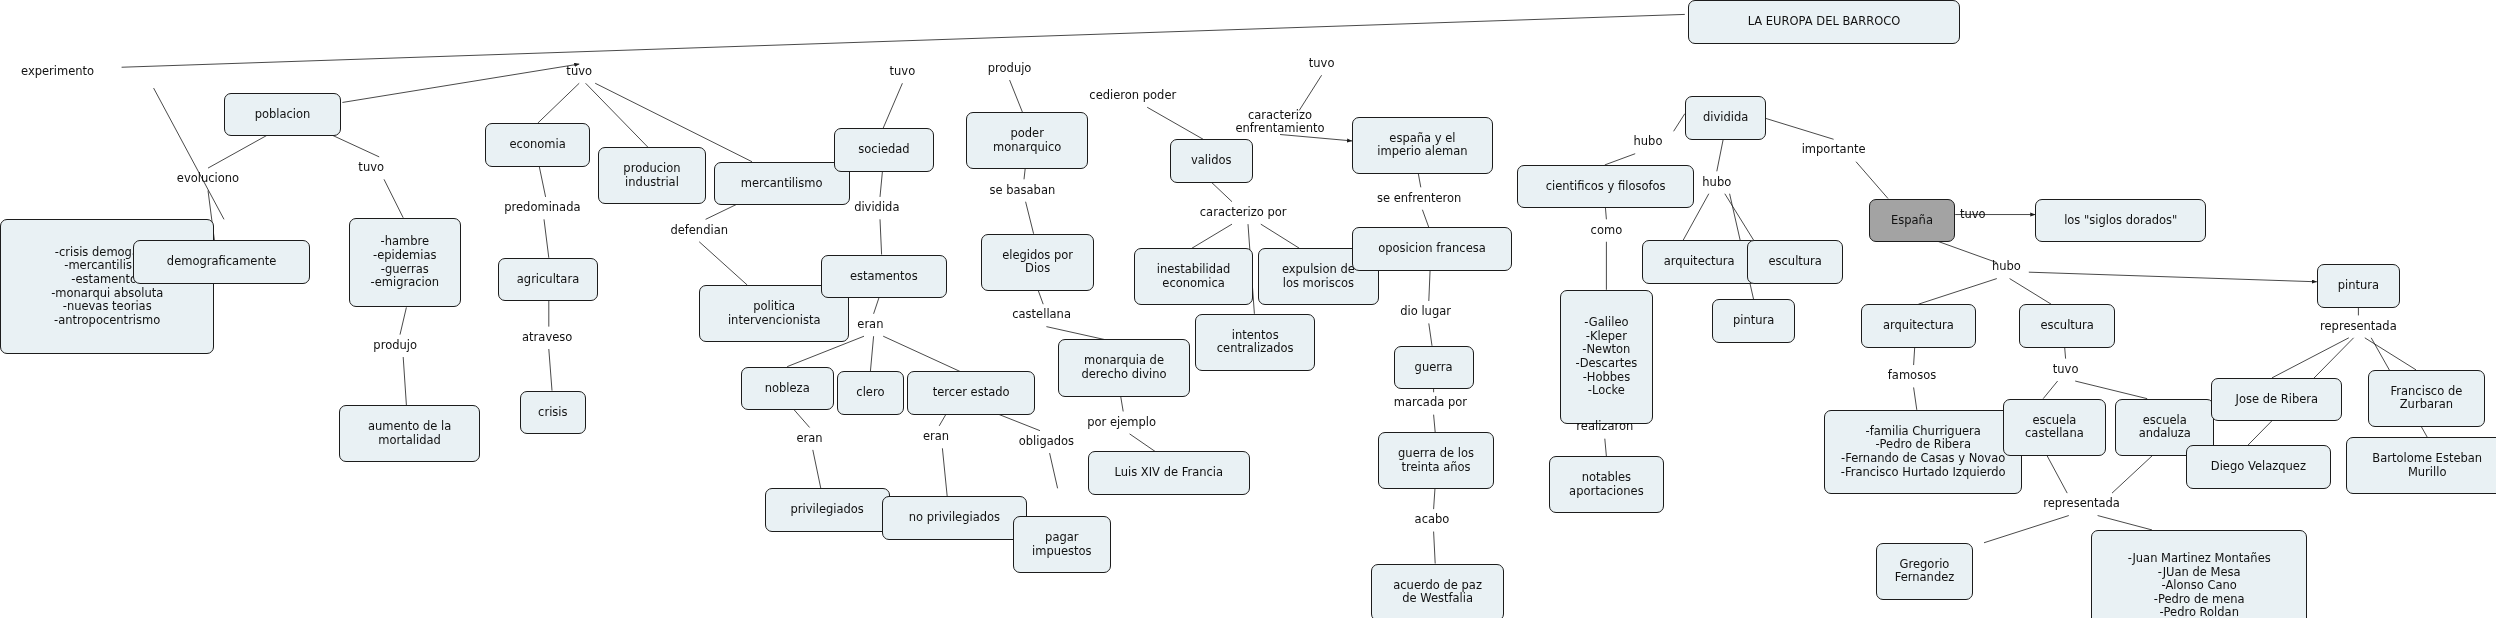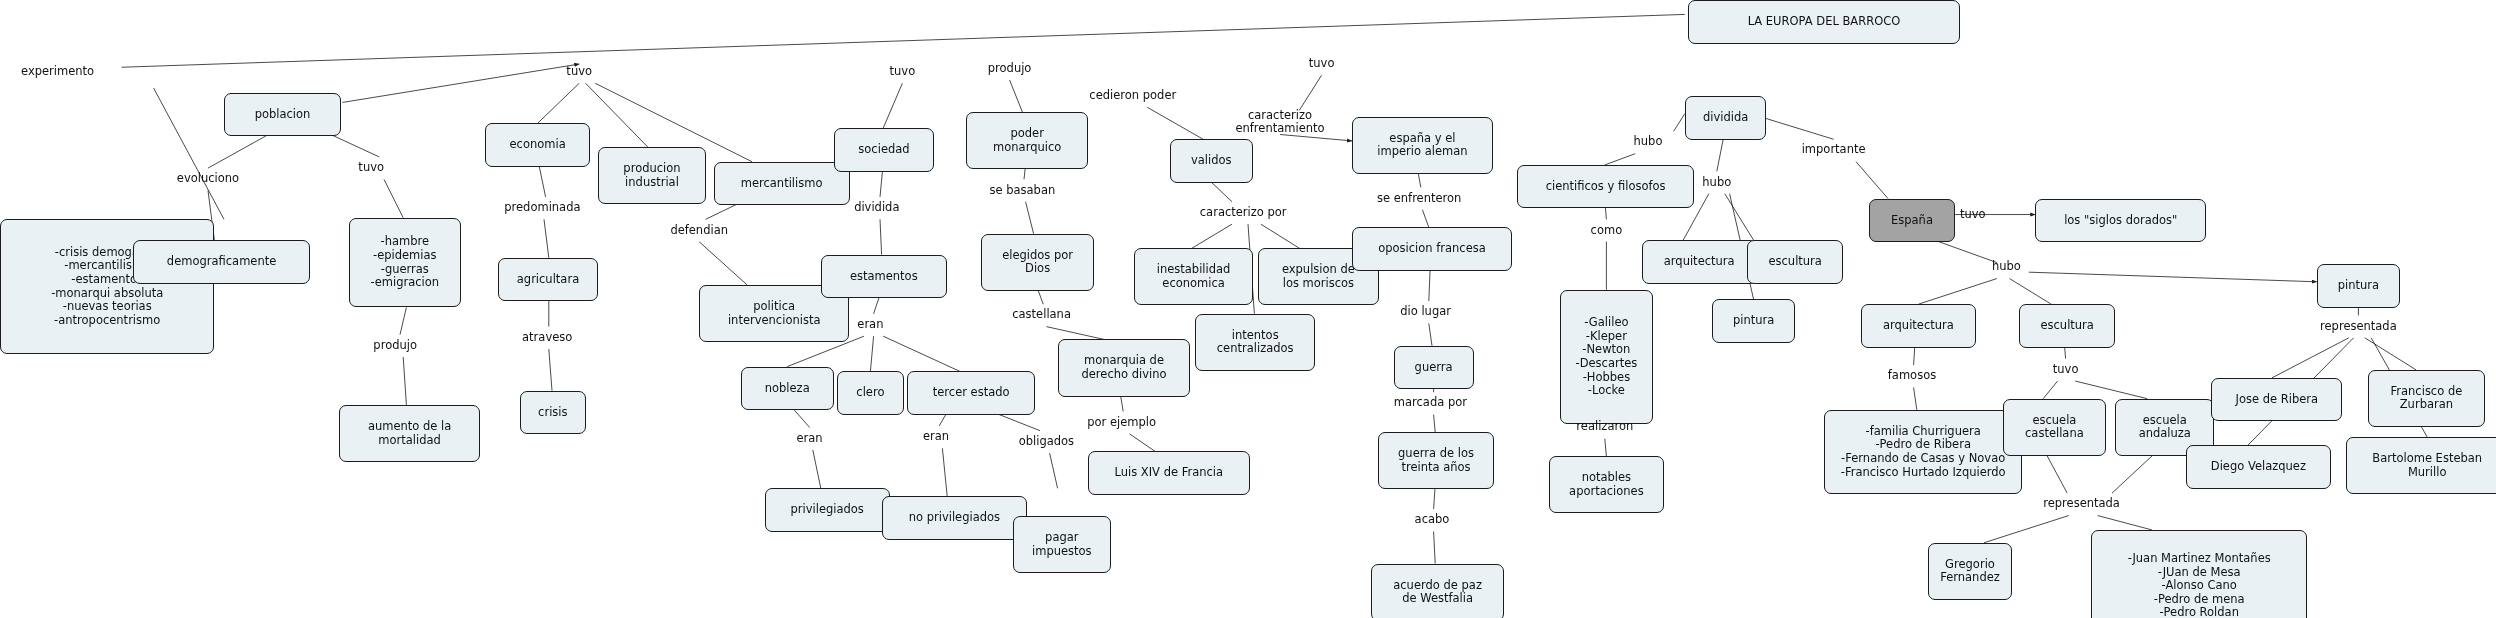--- a/index.html
+++ b/index.html
@@ -205,21 +205,21 @@
       <div class="node" style="left: 2019.2px; top: 304.197px; width: 96px; min-height: 35.2228px; background: rgb(233, 241, 244); border-color: rgb(28, 28, 28); color: rgb(17, 17, 17);">escultura</div>
       <div class="node" style="left: 2316.8px; top: 264.171px; width: 83.2px; min-height: 35.2228px; background: rgb(233, 241, 244); border-color: rgb(28, 28, 28); color: rgb(17, 17, 17);">pintura</div>
       <div class="node" style="left: 1824px; top: 409.865px; width: 198.4px; min-height: 81.6528px; background: rgb(233, 241, 244); border-color: rgb(28, 28, 28); color: rgb(17, 17, 17);">-familia Churriguera
 -Pedro de Ribera
 -Fernando de Casas y Novao
 -Francisco Hurtado Izquierdo</div>
       <div class="node" style="left: 2003.2px; top: 398.658px; width: 102.4px; min-height: 52.8342px; background: rgb(233, 241, 244); border-color: rgb(28, 28, 28); color: rgb(17, 17, 17);">escuela
 castellana</div>
       <div class="node" style="left: 2115.2px; top: 398.658px; width: 99.2px; min-height: 52.8342px; background: rgb(233, 241, 244); border-color: rgb(28, 28, 28); color: rgb(17, 17, 17);">escuela
 andaluza</div>
-      <div class="node" style="left: 1928px; top: 542.751px; width: 84px; min-height: 52.8342px; background: rgb(233, 241, 244); border-color: rgb(28, 28, 28); color: rgb(17, 17, 17);">Gregorio
+      <div class="node" style="left: 1876px; top: 542.751px; width: 97px; min-height: 52.8342px; background: rgb(233, 241, 244); border-color: rgb(28, 28, 28); color: rgb(17, 17, 17);">Gregorio
 Fernandez</div>
       <div class="node" style="left: 2091.2px; top: 529.943px; width: 216px; min-height: 112.073px; background: rgb(233, 241, 244); border-color: rgb(28, 28, 28); color: rgb(17, 17, 17);">-Juan Martinez Montañes
 -JUan de Mesa
 -Alonso Cano
 -Pedro de mena
 -Pedro Roldan</div>
       <div class="node" style="left: 2211.2px; top: 377.845px; width: 131.2px; min-height: 35.2228px; background: rgb(233, 241, 244); border-color: rgb(28, 28, 28); color: rgb(17, 17, 17);">Jose de Ribera</div>
       <div class="node" style="left: 2368px; top: 369.839px; width: 116.8px; min-height: 52.8342px; background: rgb(233, 241, 244); border-color: rgb(28, 28, 28); color: rgb(17, 17, 17);">Francisco de
 Zurbaran</div>
       <div class="node" style="left: 2185.6px; top: 445.088px; width: 145.6px; min-height: 35.2228px; background: rgb(233, 241, 244); border-color: rgb(28, 28, 28); color: rgb(17, 17, 17);">Diego Velazquez</div>

